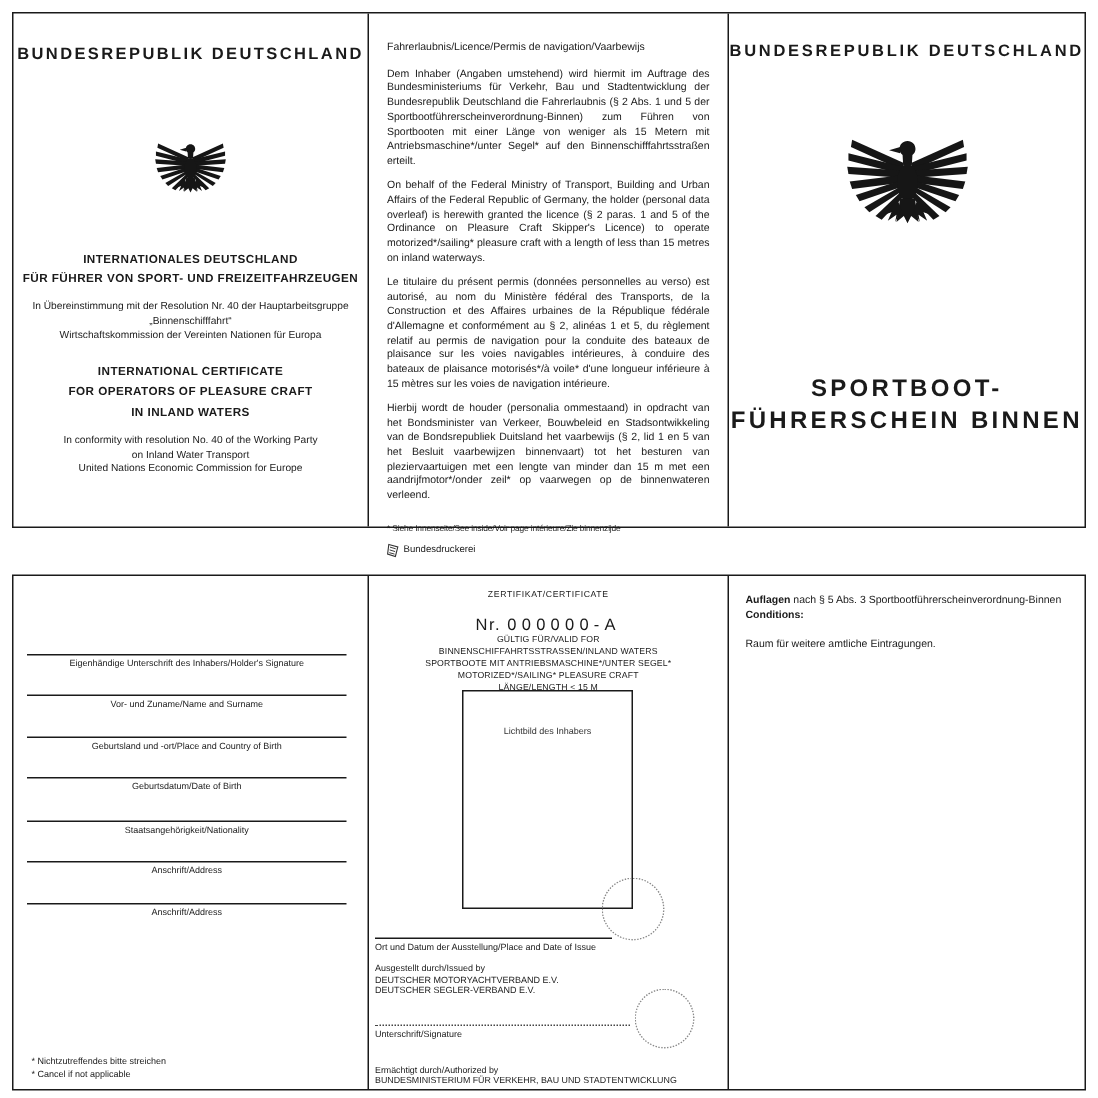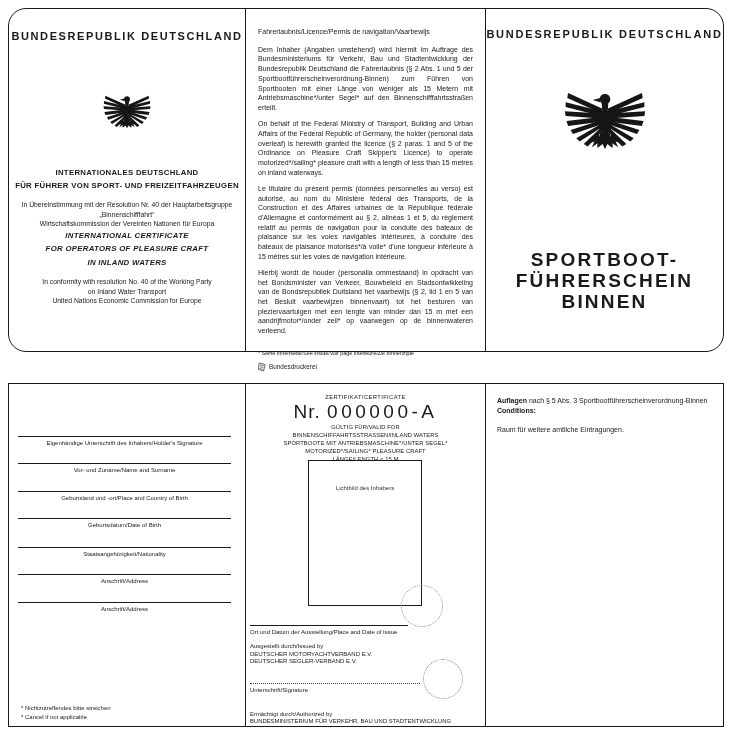--- a/index.html
+++ b/index.html
@@ -1,61 +1,61 @@
 <!DOCTYPE html>
 <html><head>
 <meta charset="utf-8">
 <style>
   * { margin:0; padding:0; box-sizing:border-box; }
   html,body { width:732px; height:732px; background:#ffffff; overflow:hidden;
     font-family:"Liberation Sans","DejaVu Sans",sans-serif; color:#1a1a1a; }
   .block { position:absolute; left:8px; width:716px; height:344px;
     border:1px solid #1a1a1a; display:flex; background:#fff; }
-  .block-top { top:8px;border-radius:18px; }
+  .block-top { top:8px; }
   .block-bottom { top:383px; }
   .panel { position:relative; height:100%; }
   .p1 { width:237px; border-right:1px solid #1a1a1a; }
   .p2 { width:240px; border-right:1px solid #1a1a1a; }
   .p3 { flex:1; }
   .pre { white-space:pre-line; }
 
   
   .tl-title { padding-top:19px; text-align:center; font-weight:bold;
     font-size:11px; letter-spacing:1.6px; line-height:17px; }
   .eagle-small { display:block; margin:44px auto 0; width:48px; height:46px; }
   .tl-cert { margin-top:32px; text-align:center; }
   .cert-title { font-size:7.8px; font-weight:600; letter-spacing:.3px; line-height:12.5px; }
   .cert-res { margin-top:8px; font-size:6.8px; line-height:9.6px; }
-  .cert-title-en { line-height:13.5px;font-style:italic; }
+  .cert-title-en { margin-top:12px; line-height:13.5px; }
 
   
   .tm { padding:18px 12px 0 12px; font-size:7px; line-height:9.7px; }
   .tm-heading { margin-bottom:8px; }
   .tm p { text-align:justify; margin-bottom:6.5px; }
   .tm-footnote { margin-top:13px; font-size:5.6px; letter-spacing:-.1px; }
   .tm-printer { margin-top:3px; display:flex; align-items:center; gap:3px; font-size:6.4px; }
   .bdr-icon { width:8px; height:10px; }
 
   
   .tr-title { padding-top:19px; text-align:center; font-weight:bold;
     font-size:11px; letter-spacing:1.8px; }
   .eagle-large { display:block; margin:41px auto 0; width:82px; height:80px; }
   .tr-license { margin-top:88px; text-align:center; font-weight:bold;
-    font-size:19px; letter-spacing:2.2px; line-height:21px; }
+    font-size:16px; letter-spacing:2.2px; line-height:21px; }
 
   
   .field { position:absolute; left:9px; right:14px; }
   .rule { border-top:1px solid #1a1a1a; }
   .flabel { margin-top:2.5px; text-align:center; font-size:6px; color:#222; }
   .bl-footnote { position:absolute; left:12px; top:320px; font-size:6px; line-height:9px; }
 
   
   .cm-header { padding-top:10px; text-align:center; }
   .cm-certlabel { font-size:5.8px; letter-spacing:.4px; }
-  .cm-number { margin-top:1px; font-size:19px; letter-spacing:1px; }
+  .cm-number { margin-top:11px; font-size:11px; letter-spacing:1px; }
   .cm-number .digits { letter-spacing:3.5px; }
   .cm-valid { margin-top:1px; font-size:5.8px; line-height:7.9px; letter-spacing:.1px; }
   .photo-box { position:absolute; left:62px; top:76px; width:114px; height:146px;
     border:1px solid #1a1a1a; background:#fff; }
   .photo-label { margin-top:24px; text-align:center; font-size:6px; color:#333; }
   .seal { position:absolute; border:1px dotted #8a8a8a; border-radius:50%; }
   .seal-photo { left:155px; top:201px; width:42px; height:42px; }
   .seal-sign { left:177px; top:275px; width:40px; height:40px; }
   .cm-issue { position:absolute; left:4px; top:241px; width:158px; }
   .cm-issue .ilabel { margin-top:2.5px; font-size:6px; }

